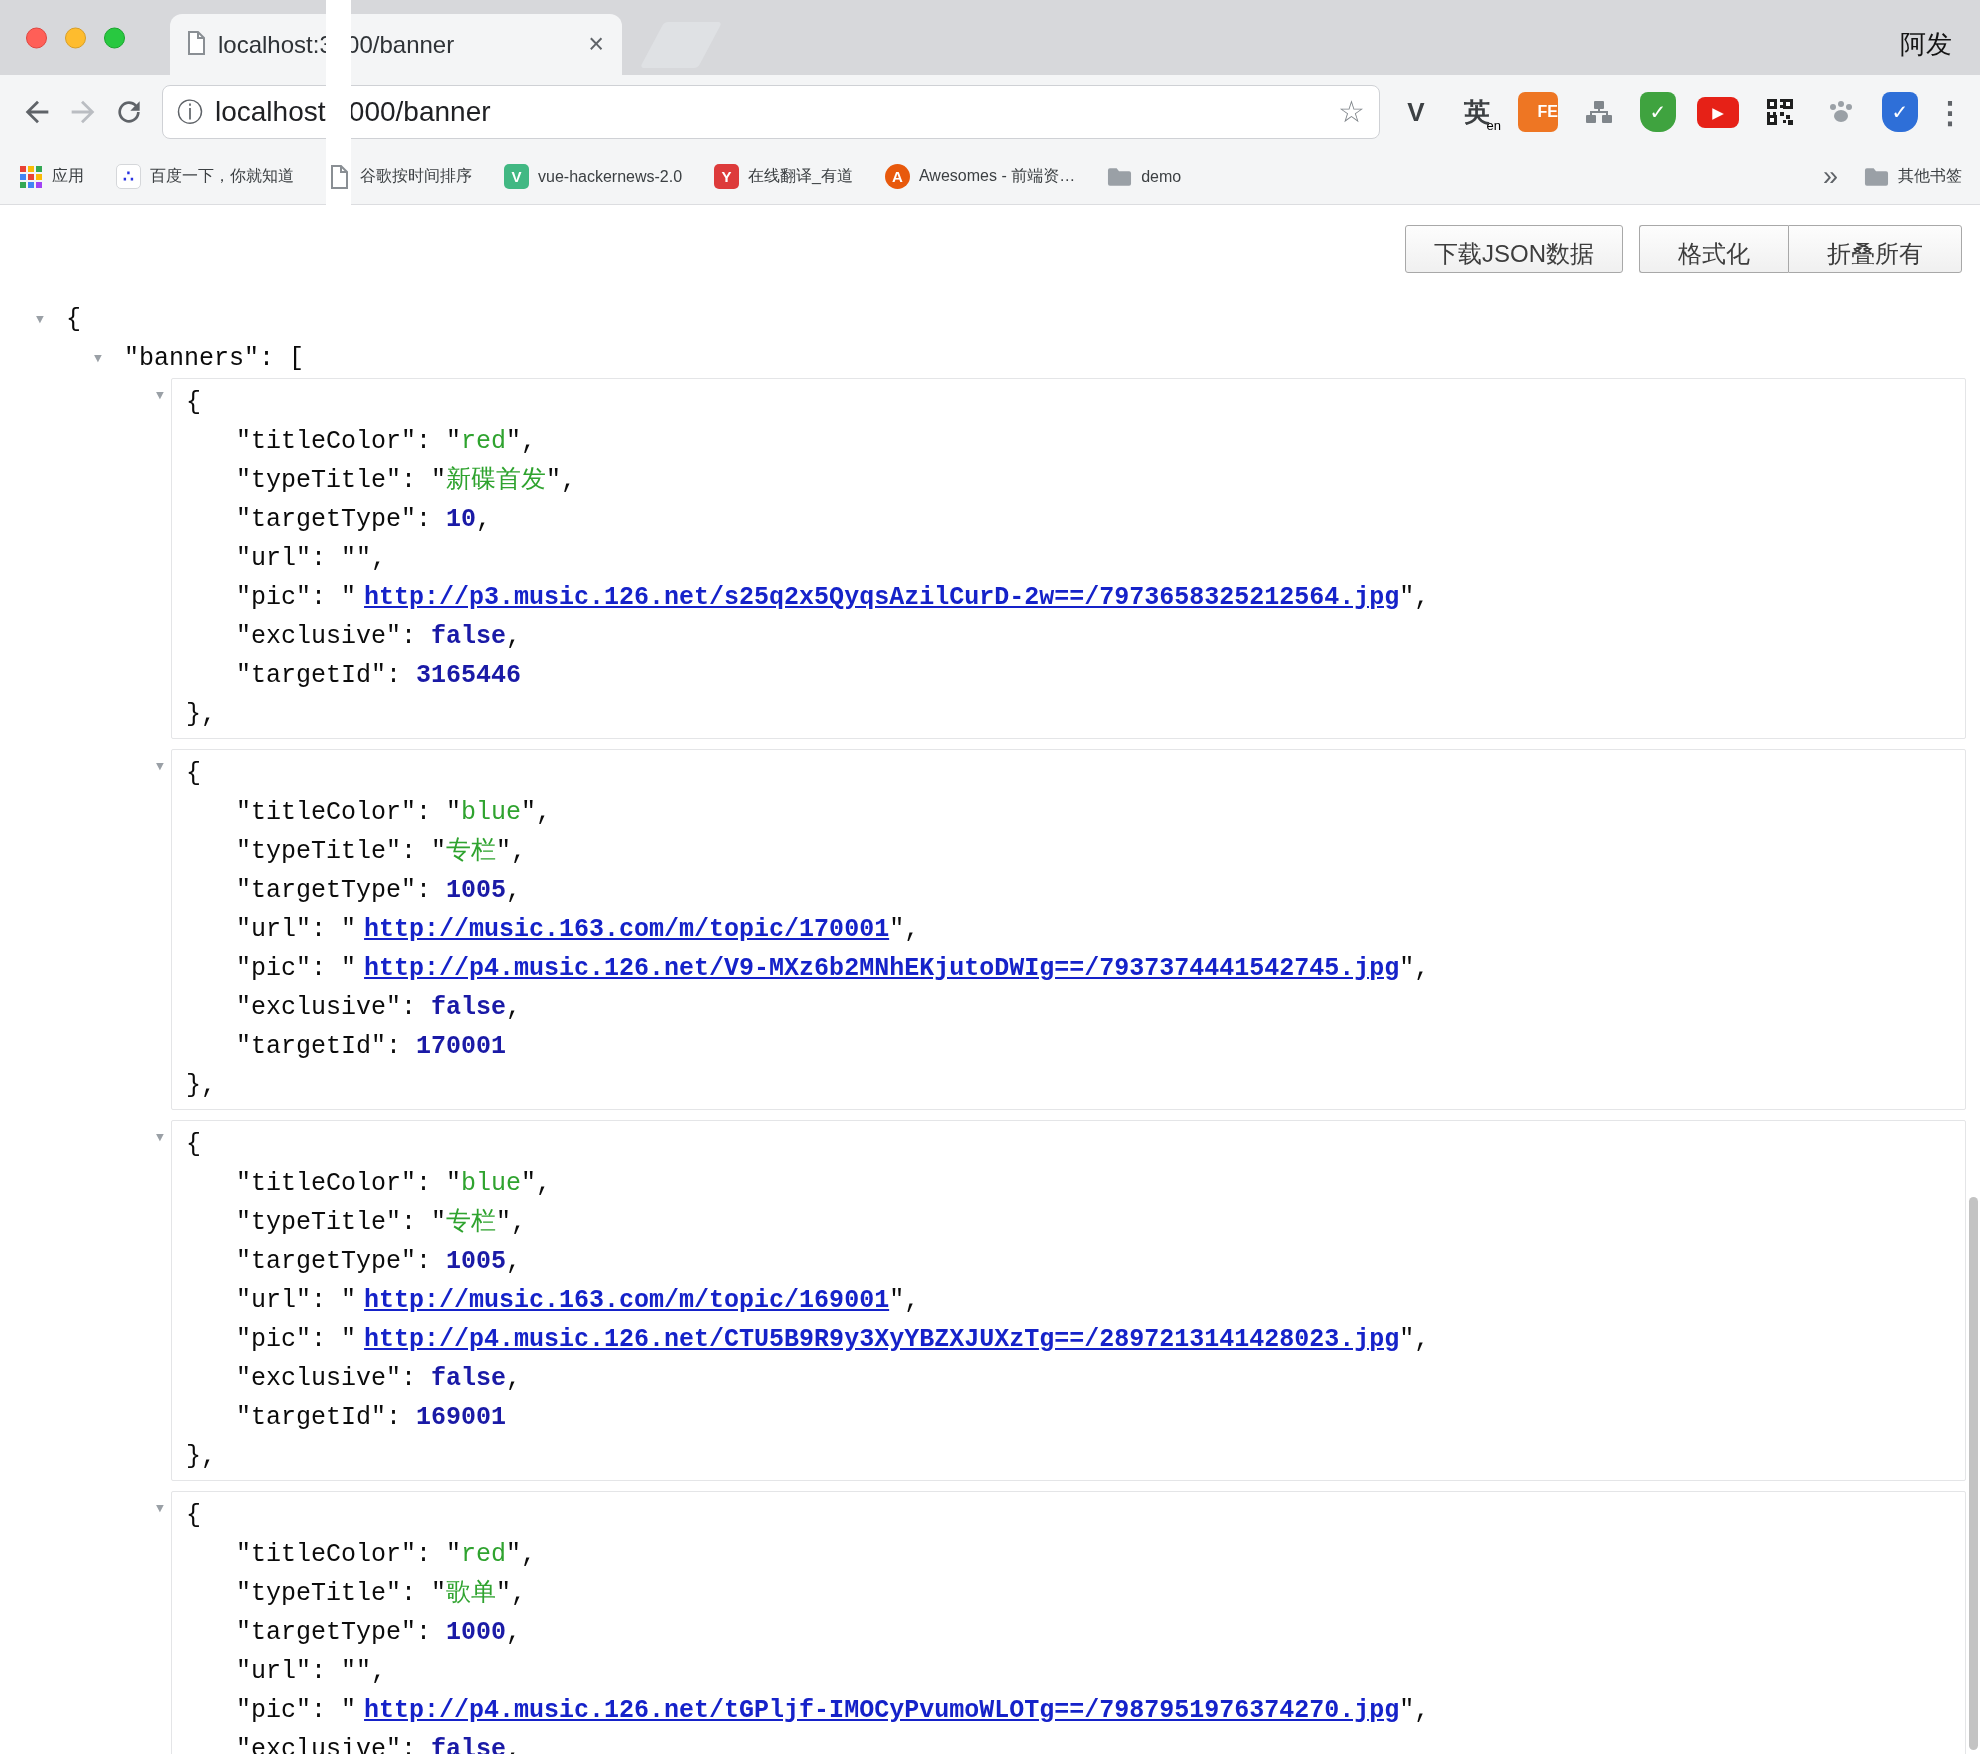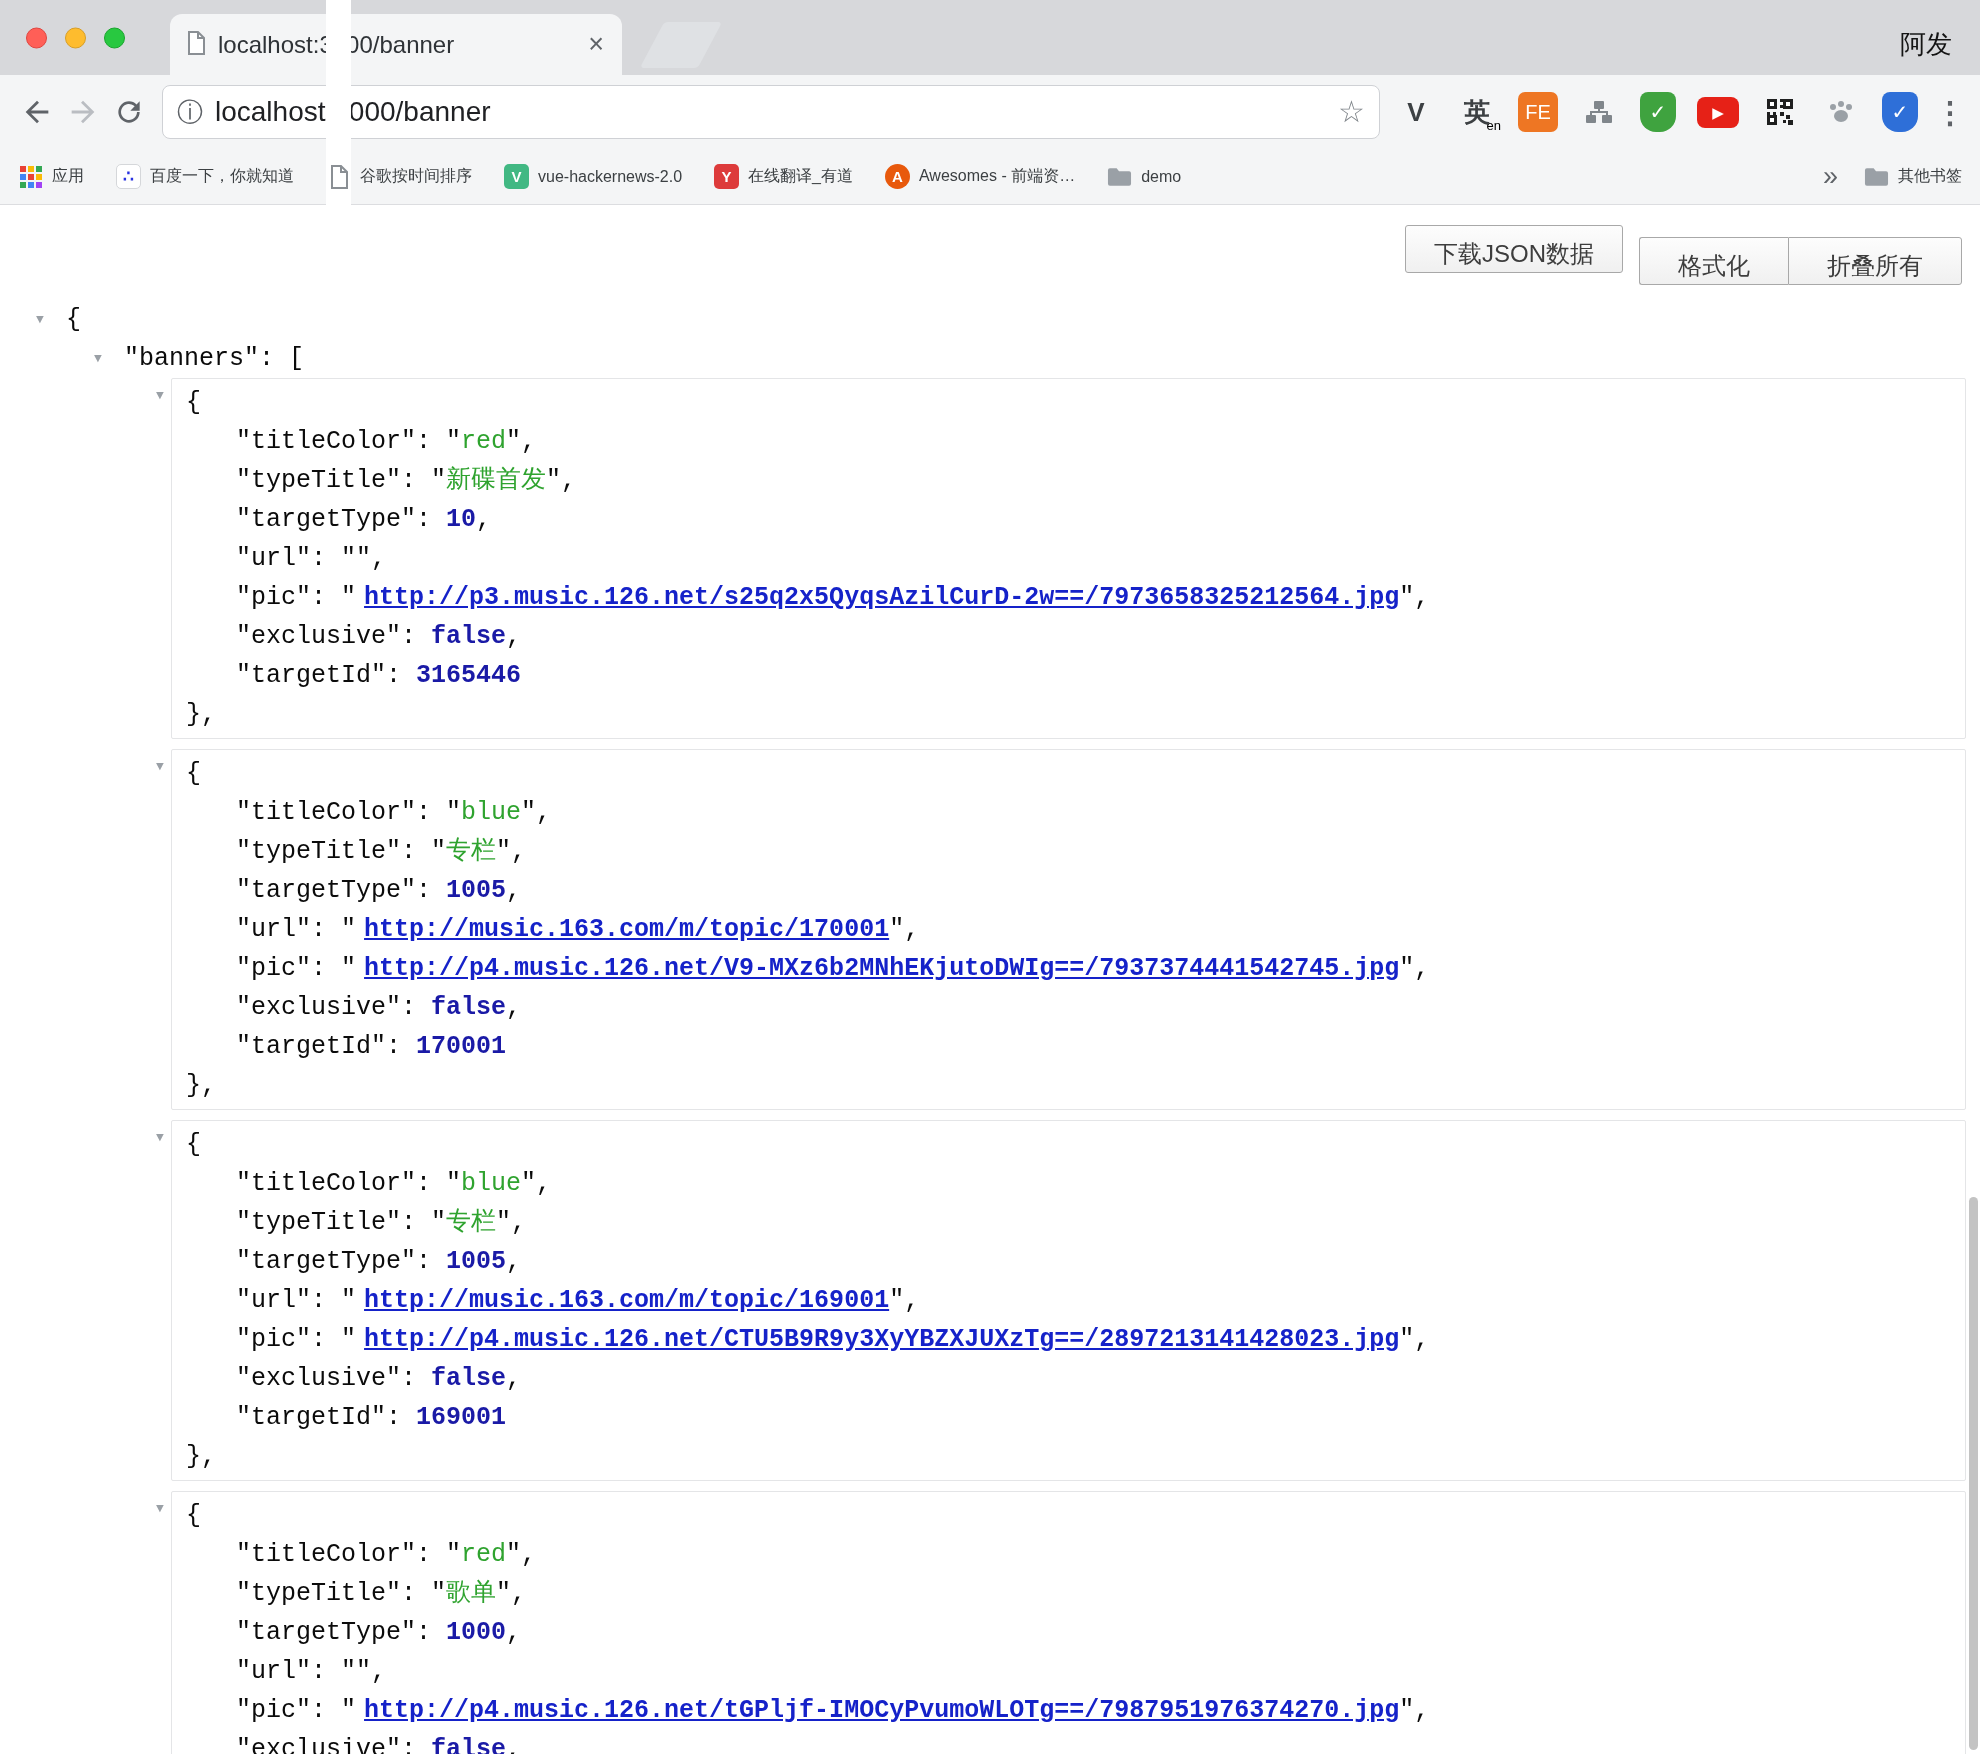--- a/index.html
+++ b/index.html
@@ -27,21 +27,21 @@
   .omnibox{width:1218px;height:54px;margin-left:10px;background:#fff;border:1px solid #cfd1d5;border-radius:8px;
            display:flex;align-items:center;padding:0 14px;box-sizing:border-box;flex:0 0 auto;}
   .info-glyph{font-size:26px;color:#5f6368;line-height:1;}
   .url-text{flex:1;margin-left:12px;font-size:28px;color:#202124;white-space:nowrap;overflow:hidden;}
   .star-glyph{font-size:30px;color:#80868b;line-height:1;}
   .ext-row{display:flex;align-items:center;gap:21px;margin-left:16px;flex:0 0 auto;}
   .ext{width:40px;height:40px;display:flex;align-items:center;justify-content:center;position:relative;box-sizing:border-box;}
   .ext .ext-glyph{line-height:1;}
   .ext.plain-dark{color:#3c4043;font-weight:bold;font-size:26px;}
   .ext.plain-dark .ext-sub{position:absolute;right:-4px;bottom:-1px;font-size:13px;color:#000000;font-weight:normal;}
-  .ext.orange-square{background:#ee7623;border-radius:7px;color:#fff;font-weight:normal;font-size:20px;}
+  .ext.orange-square{background:#ee7623;border-radius:7px;color:#fff;font-weight:bold;font-size:16px;justify-content:flex-end;}
   .ext.green-shield{background:#3fa33f;width:36px;height:40px;border-radius:8px 8px 16px 16px;color:#fff;font-size:20px;}
   .ext.blue-shield{background:#2e6fd8;width:36px;height:40px;border-radius:8px 8px 16px 16px;color:#fff;font-size:20px;}
   .ext.youtube{background:#e62117;width:42px;height:31px;border-radius:8px;color:#fff;font-size:15px;}
   .menubtn{margin-left:16px;width:34px;height:46px;display:flex;align-items:center;justify-content:center;
            font-size:30px;font-weight:bold;color:#5f6368;}
 
   
   .bookmarks{height:56px;background:#f4f5f6;border-bottom:1px solid #dcdde0;display:flex;align-items:center;
              padding:0 18px;box-sizing:border-box;}
   .bm-items{display:flex;align-items:center;gap:32px;}
@@ -55,21 +55,21 @@
   .bm-ico.baidu{background:#fff;border:1px solid #d5d7da;color:#2932e1;font-size:17px;}
   .bm-right{margin-left:auto;display:flex;align-items:center;gap:26px;}
   .overflow-glyph{font-size:27px;color:#5f6368;line-height:1;}
 
   
   .page{position:relative;background:#fff;height:1549px;overflow:hidden;}
   .actions{position:absolute;top:20px;right:18px;display:flex;gap:16px;}
   .btn{height:48px;padding:12px 28px;font-size:24px;color:#3d3d3d;background:linear-gradient(#fdfdfd,#f0f0f0);
        border:1px solid #a8a8a8;border-radius:3px;font-family:"Liberation Sans",sans-serif;cursor:pointer;}
   .btn-group{display:flex;}
-  .btn-group .btn{padding:12px 38px;margin-top:12px;}
+  .btn-group .btn{padding:12px 38px;}
   .btn-group .btn:first-child{border-radius:3px 0 0 3px;border-right:none;}
   .btn-group .btn:last-child{border-radius:0 3px 3px 0;}
 
   
   .json-tree{padding:95px 14px 0 36px;font-family:"Liberation Mono","DejaVu Sans Mono",monospace;
              font-size:25px;color:#0b0b0b;}
   .jline{height:39px;line-height:39px;white-space:pre;}
   .tri{display:inline-block;width:30px;font-size:13px;color:#9aa0a6;vertical-align:3px;cursor:pointer;}
   .jline.banners{margin-left:58px;}
   .jbox{position:relative;margin-left:135px;margin-bottom:10px;border:1px solid #e4e5e7;border-radius:2px;padding:4px 0;}

